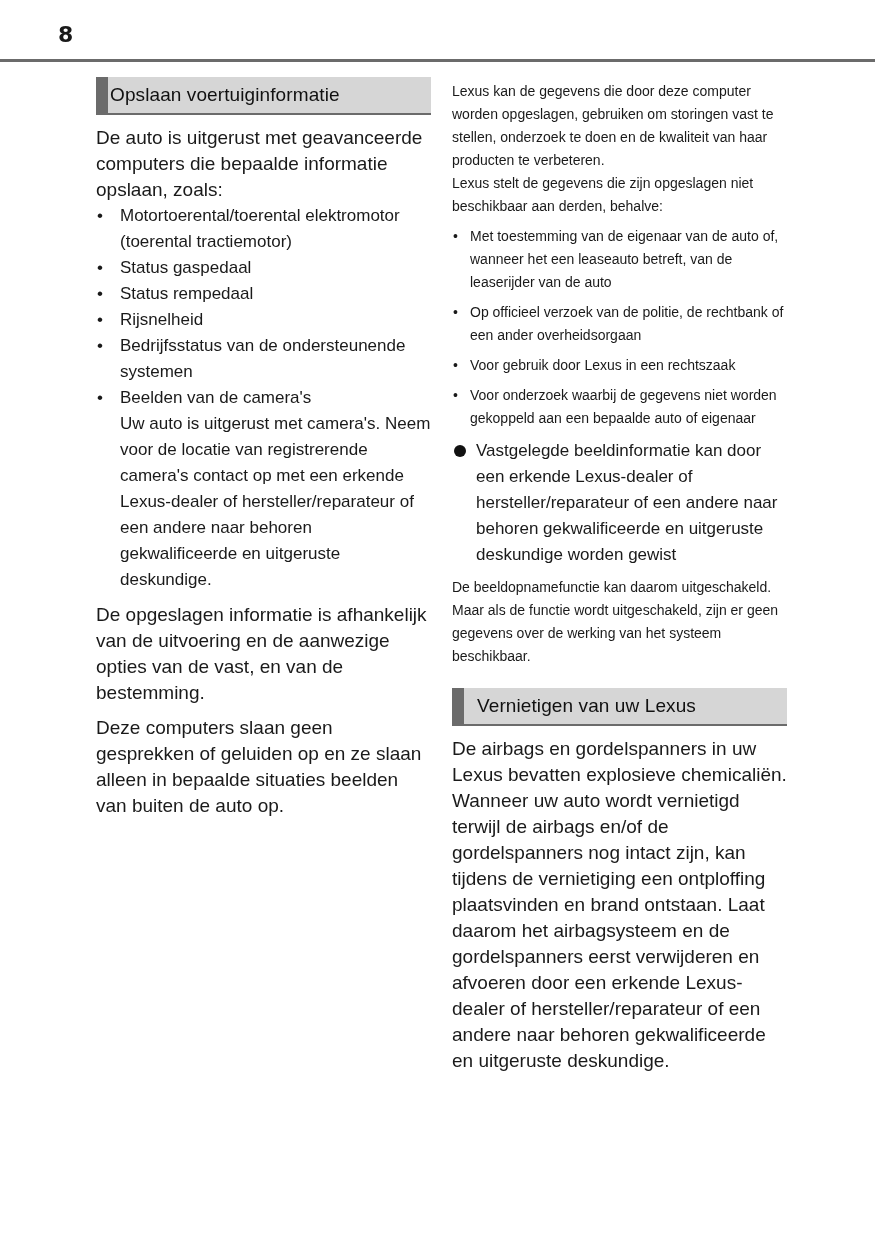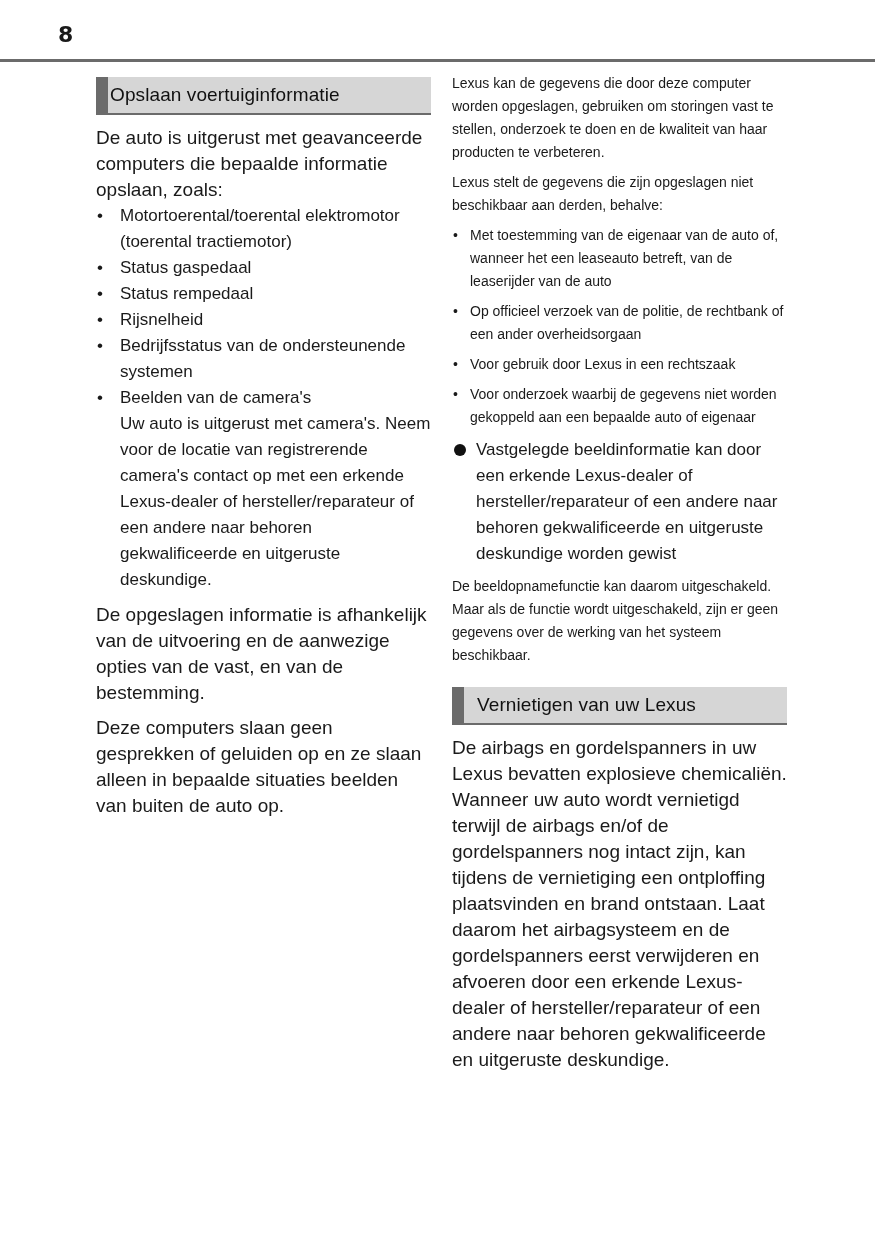--- a/index.html
+++ b/index.html
@@ -85,22 +85,22 @@
       <span>Uw auto is uitgerust met camera's. Neem voor de locatie van registrerende camera's contact op met een erkende Lexus-dealer of hersteller/reparateur of een andere naar behoren gekwalificeerde en uitgeruste deskundige.</span>
     </li>
   </ul>
 
   <p class="p-large" style="margin-top:9px;">De opgeslagen informatie is afhankelijk van de uitvoering en de aanwezige opties van de vast, en van de bestemming.</p>
   <p class="p-large" style="margin-top:9px;">Deze computers slaan geen gesprekken of geluiden op en ze slaan alleen in bepaalde situaties beelden van buiten de auto op.</p>
 </div>
 
 <div class="col col-right">
 
-  <p class="p-small" style="">Lexus kan de gegevens die door deze computer worden opgeslagen, gebruiken om storingen vast te stellen, onderzoek te doen en de kwaliteit van haar producten te verbeteren.</p>
-  <p class="p-small" style="margin-top:7px;">Lexus stelt de gegevens die zijn opgeslagen niet beschikbaar aan derden, behalve:</p>
+  <p class="p-small" style="margin-top:8px;">Lexus kan de gegevens die door deze computer worden opgeslagen, gebruiken om storingen vast te stellen, onderzoek te doen en de kwaliteit van haar producten te verbeteren.</p>
+  <p class="p-small" style="margin-top:0;">Lexus stelt de gegevens die zijn opgeslagen niet beschikbaar aan derden, behalve:</p>
 
   <ul class="small-list" style="margin-top:7px;">
     <li>
       <span class="bullet">•</span>
       <span>Met toestemming van de eigenaar van de auto of, wanneer het een leaseauto betreft, van de leaserijder van de auto</span>
     </li>
     <li>
       <span class="bullet">•</span>
       <span>Op officieel verzoek van de politie, de rechtbank of een ander overheidsorgaan</span>
     </li>

